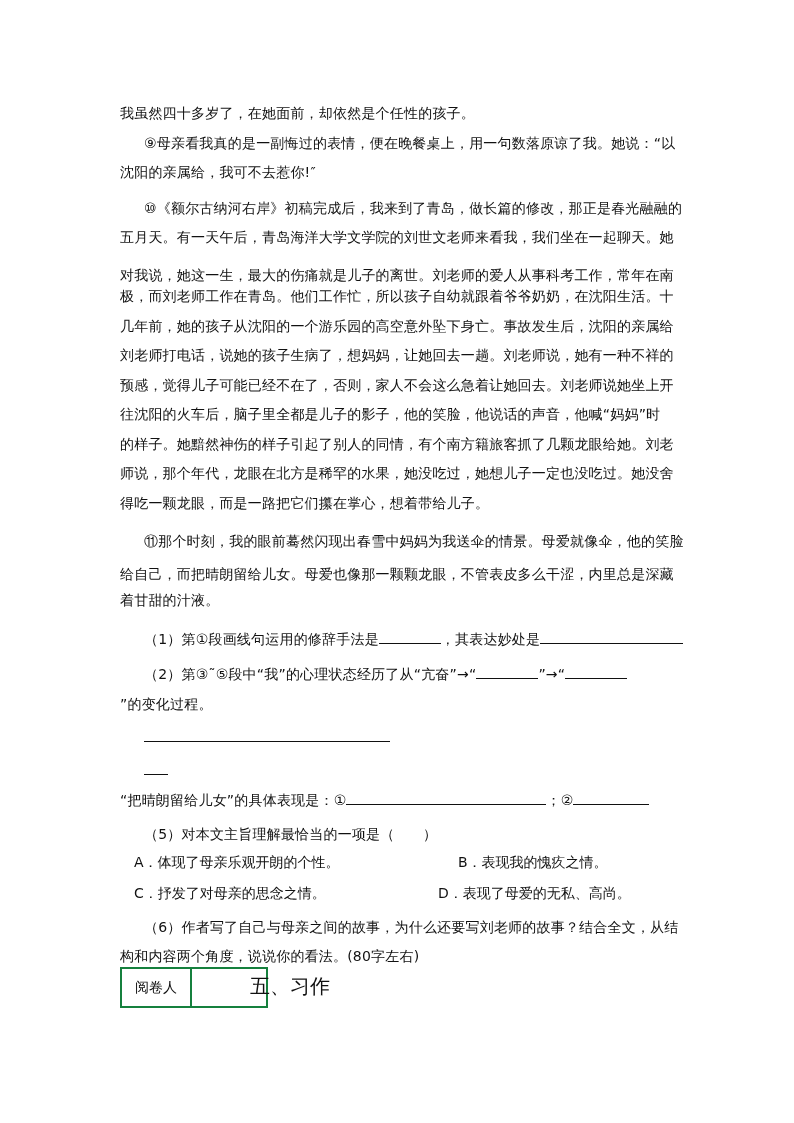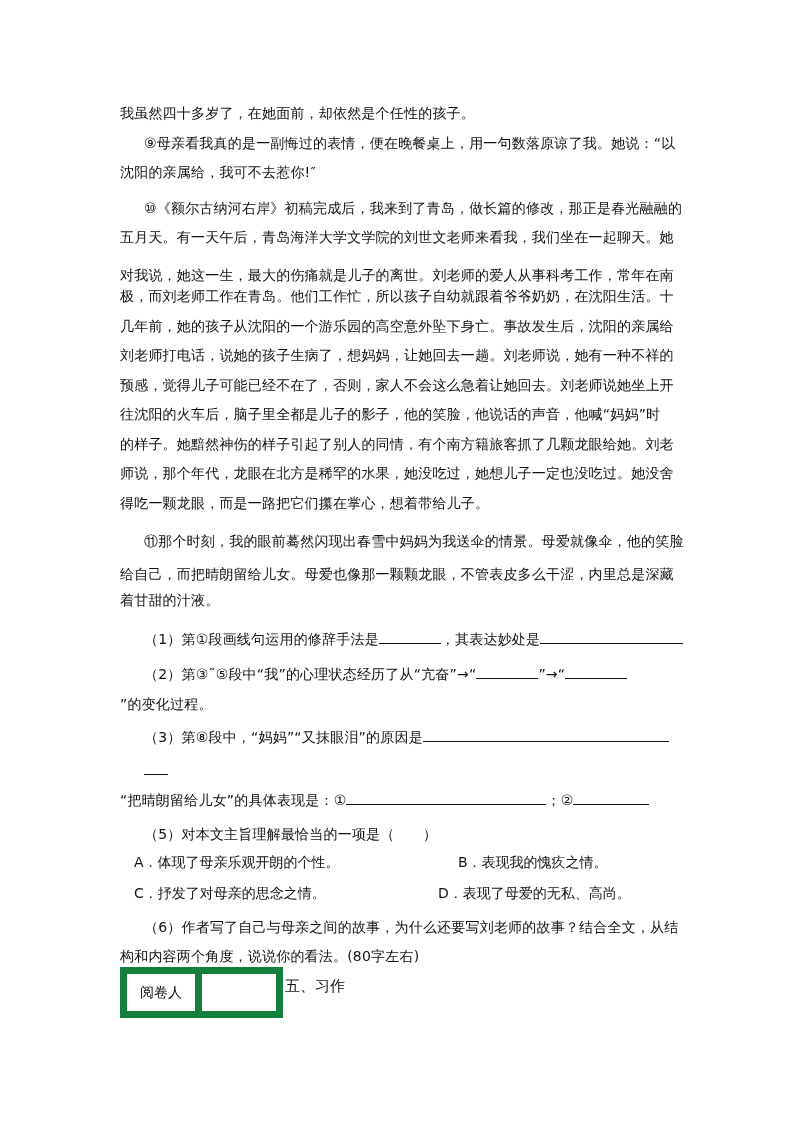--- a/index.html
+++ b/index.html
@@ -4,24 +4,24 @@
   <style>
     html, body { margin: 0; padding: 0; background: #ffffff; }
     body { width: 794px; height: 1123px; position: relative; overflow: hidden;
       font-family: "DejaVu Sans", "Liberation Sans", sans-serif; color: #111; }
     .page { position: absolute; left: 120px; top: 100px; width: 555px; }
     .line { position: absolute; left: 0; font-size: 14px; line-height: 20px; white-space: nowrap; letter-spacing: 0.2px; }
     .indent { padding-left: 24px; }
     .blank { display: inline-block; border-bottom: 1px solid #111; height: 14px; vertical-align: baseline; }
     .opt { position: absolute; font-size: 14px; line-height: 20px; white-space: nowrap; }
     table.score { position: absolute; left: 0; top: 867px; border-collapse: collapse; }
-    table.score td { border: 7px solid #15803d; height: 37px; font-size: 14px; padding: 0; }
+    table.score td { border: 2px solid #15803d; height: 37px; font-size: 14px; padding: 0; }
     table.score td.lbl { width: 68px; text-align: center; }
     table.score td.val { width: 74px; }
-    .section-title { position: absolute; left: 165px; top: 876px; font-size: 15px; line-height: 20px; }
+    .section-title { position: absolute; left: 130px; top: 876px; font-size: 20px; line-height: 20px; }
   </style>
 </head>
 <body>
 
 <div class="page">
   <div class="line" style="top:3px">我虽然四十多岁了，在她面前，却依然是个任性的孩子。</div>
   <div class="line indent" style="top:33px">⑨母亲看我真的是一副悔过的表情，便在晚餐桌上，用一句数落原谅了我。她说：“以</div>
   <div class="line" style="top:62px">沈阳的亲属给，我可不去惹你!″</div>
   <div class="line indent" style="top:98px">⑩《额尔古纳河右岸》初稿完成后，我来到了青岛，做长篇的修改，那正是春光融融的</div>
   <div class="line" style="top:127px">五月天。有一天午后，青岛海洋大学文学院的刘世文老师来看我，我们坐在一起聊天。她</div>
@@ -40,21 +40,21 @@
 
   <div class="line indent" style="top:529px">
     <span>（1）第①段画线句运用的修辞手法是</span><span class="blank" style="width:62px"></span><span>，其表达妙处是</span><span class="blank" style="width:143px"></span>
   </div>
   <div class="line indent" style="top:564px">
     <span>（2）第③˜⑤段中“我”的心理状态经历了从“亢奋”→“</span><span class="blank" style="width:62px"></span><span>”→“</span><span class="blank" style="width:62px"></span>
   </div>
   <div class="line" style="top:594px">”的变化过程。</div>
 
   <div class="line indent" style="top:627px">
-    <span>（3）第⑧段中，“妈妈”“又抹眼泪”的原因是</span><span class="blank" style="width:246px"></span>
+    <span class="blank" style="width:246px"></span>
   </div>
   <div class="line indent" style="top:660px">
     <span class="blank" style="width:24px"></span>
   </div>
   <div class="line" style="top:690px">
     <span>“把晴朗留给儿女”的具体表现是：①</span><span class="blank" style="width:200px"></span><span>；②</span><span class="blank" style="width:76px"></span>
   </div>
 
   <div class="line indent" style="top:724px">（5）对本文主旨理解最恰当的一项是（　　）</div>
   <div class="opt" style="left:14px; top:752px">A．体现了母亲乐观开朗的个性。</div>

